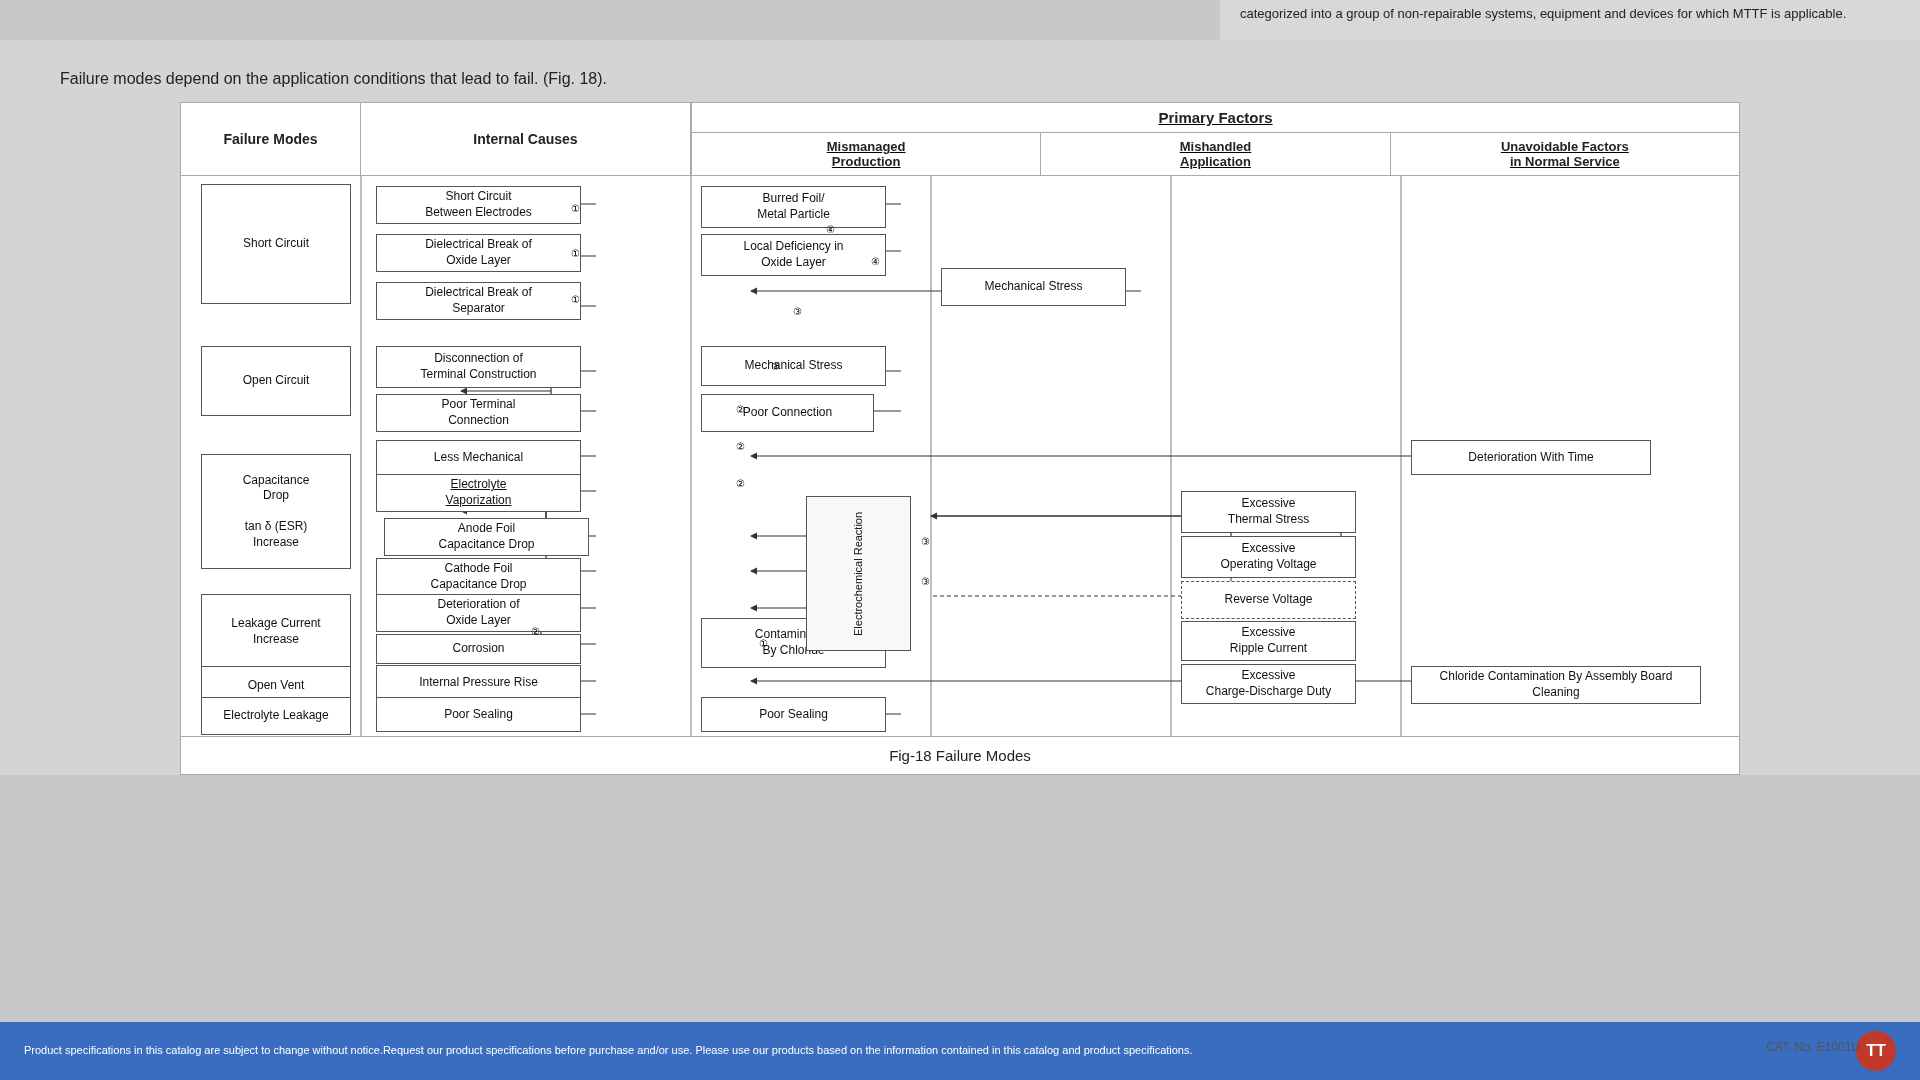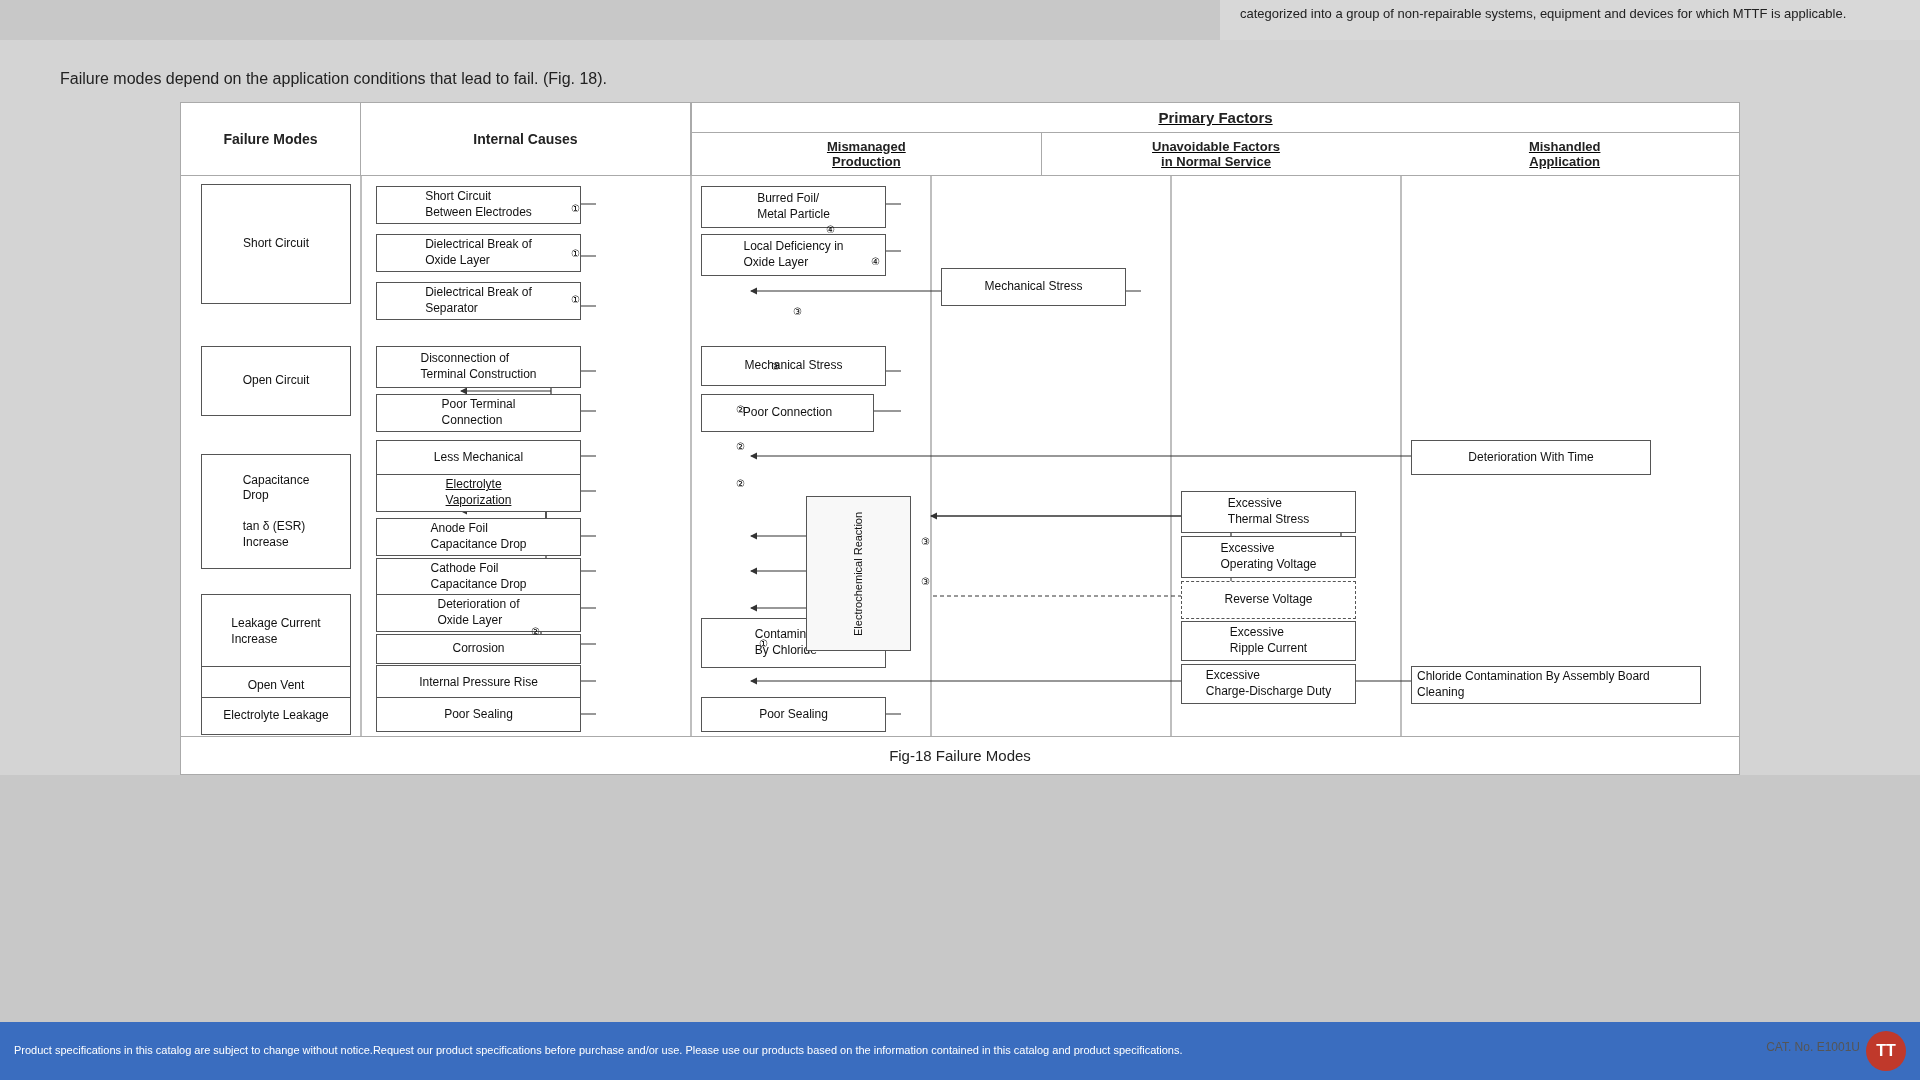--- a/index.html
+++ b/index.html
@@ -108,21 +108,21 @@
       width: 100%;
       height: 100%;
       pointer-events: none;
       z-index: 1;
     }
     
     .box {
       position: absolute;
       border: 1.5px solid #555;
       background: white;
-      text-align: left;
+      text-align: center;
       font-size: 12px;
       color: #111;
       display: flex;
       align-items: center;
       justify-content: center;
       padding: 3px 5px;
       line-height: 1.3;
       z-index: 2;
     }
     .box-failure {
@@ -138,21 +138,21 @@
     }
     .bottom-bar {
       position: absolute;
       bottom: 0; left: 0;
       width: 1920px;
       height: 58px;
       background: #3a6dbf;
       display: flex;
       align-items: center;
       justify-content: space-between;
-      padding: 0 14px;
+      padding: 0 24px;
     }
     .bottom-bar-text {
       color: white;
       font-size: 11px;
       max-width: 1700px;
       line-height: 1.4;
     }
     .bottom-logo {
       width: 40px;
       height: 40px;
@@ -186,22 +186,22 @@
 
   <div class="diagram-container">
 
     <div class="header-row">
       <div class="header-cell header-failure">Failure Modes</div>
       <div class="header-cell header-internal">Internal Causes</div>
       <div class="primary-col" style="flex:1; border-left:1.5px solid #aaa;">
         <div class="header-primary-title">Primary Factors</div>
         <div class="header-primary-inner">
           <div class="header-sub">Mismanaged<br>Production</div>
+          <div class="header-sub">Mishandled<br>Application</div>
           <div class="header-sub" style="border-right:none;">Unavoidable Factors<br>in Normal Service</div>
-          <div class="header-sub">Mishandled<br>Application</div>
         </div>
       </div>
     </div>
 
     <div class="diagram-body">
       <svg class="connector" xmlns="http://www.w3.org/2000/svg">
 
         <line x1="180" y1="0" x2="180" y2="560" stroke="#aaa" stroke-width="1.5"></line>
         <line x1="510" y1="0" x2="510" y2="560" stroke="#aaa" stroke-width="1.5"></line>
         <line x1="750" y1="0" x2="750" y2="560" stroke="#aaa" stroke-width="1.5"></line>
@@ -309,21 +309,21 @@
       <div class="box" style="left:195px; top:106px; width:205px; height:38px;">Dielectrical Break of<br>Separator</div>
 
       <div class="box" style="left:195px; top:170px; width:205px; height:42px;">Disconnection of<br>Terminal Construction</div>
 
       <div class="box" style="left:195px; top:218px; width:205px; height:38px;">Poor Terminal<br>Connection</div>
 
       <div class="box" style="left:195px; top:264px; width:205px; height:35px;">Less Mechanical</div>
 
       <div class="box" style="left:195px; top:298px; width:205px; height:38px;text-decoration:underline;">Electrolyte<br>Vaporization</div>
 
-      <div class="box" style="left:195px; top:342px; width:205px; height:38px;">Anode Foil<br>Capacitance Drop</div>
+      <div class="box" style="left:203px; top:342px; width:205px; height:38px;">Anode Foil<br>Capacitance Drop</div>
 
       <div class="box" style="left:195px; top:382px; width:205px; height:38px;">Cathode Foil<br>Capacitance Drop</div>
 
       <div class="box" style="left:195px; top:418px; width:205px; height:38px;">Deterioration of<br>Oxide Layer</div>
 
       <div class="box" style="left:195px; top:458px; width:205px; height:30px;">Corrosion</div>
 
       <div class="box" style="left:195px; top:489px; width:205px; height:35px;">Internal Pressure Rise</div>
 
       <div class="box" style="left:195px; top:521px; width:205px; height:35px;">Poor Sealing</div>

